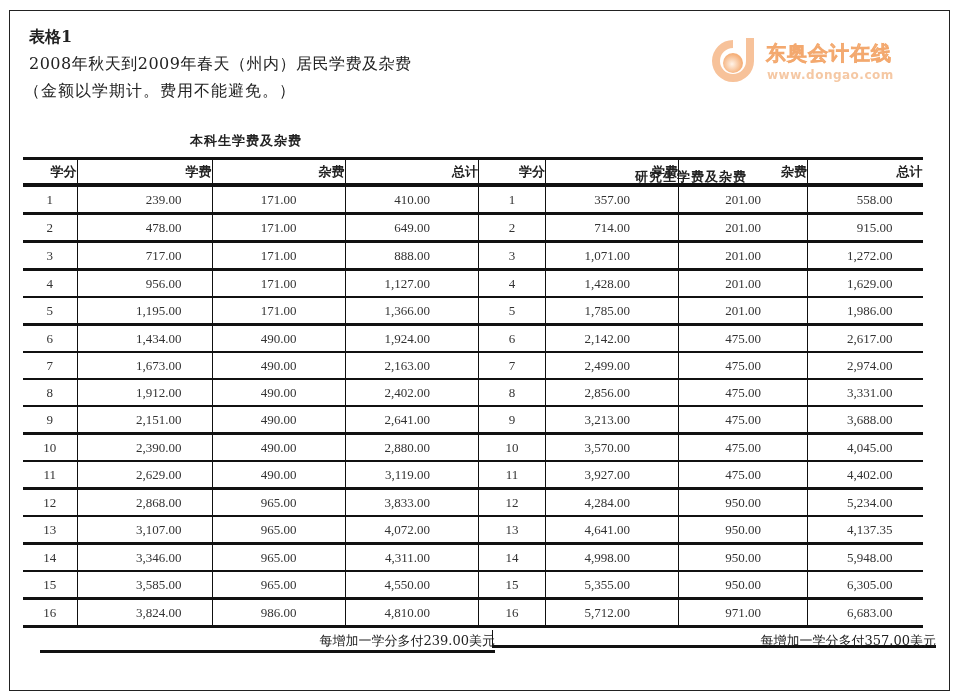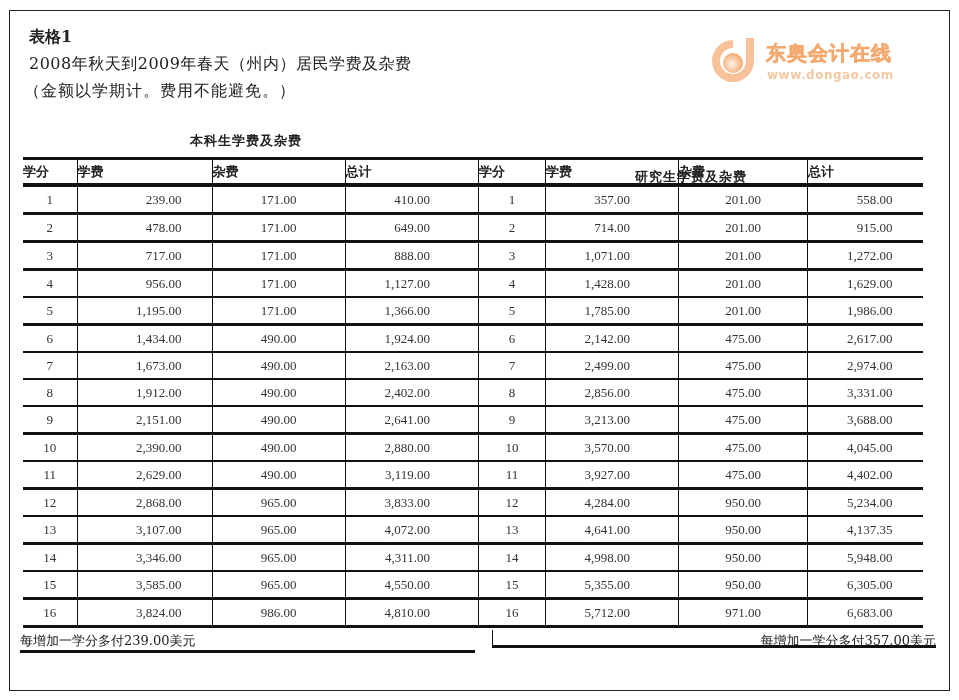--- a/index.html
+++ b/index.html
@@ -18,37 +18,37 @@
                -webkit-text-stroke: 0.6px #f3a86e; }
     .logo-url { position: absolute; left: 67px; top: 42px; font-family: "DejaVu Sans", sans-serif;
                 font-size: 12px; font-weight: bold; color: #f5c8a4; letter-spacing: 0.5px; }
 
     .section-title { position: absolute; top: 132px; font-size: 13px; font-weight: bold; color: #222; letter-spacing: 1px; }
     .sec-left { left: 190px; }
     .sec-right { left: 635px; margin-top: 36px; }
 
     table.fees { position: absolute; border-collapse: collapse; font-size: 13px; color: #333;
                  font-family: "Liberation Serif", "DejaVu Serif", serif; table-layout: fixed; }
-    table.fees th { height: 23px; font-weight: bold; font-size: 13px; color: #222; text-align: left;
+    table.fees th { height: 23px; font-weight: bold; font-size: 13px; color: #222; text-align: right;
                     border-top: 3px solid #111; border-bottom: 4px solid #111;
                     font-family: "DejaVu Serif", serif; padding: 0; }
     table.fees td { height: 25px; text-align: center; padding: 0; border-bottom: 2px solid #111; }
     table.fees tr.thick td { border-bottom: 3.5px solid #111; }
     table.fees .vl { border-left: 1.5px solid #111; }
     table.fees td.num { text-align: right; padding-right: 30px; }
     table.fees td.mid { text-align: center; }
     table.fees td.tot { text-align: right; padding-right: 48px; }
     #tbl-left { left: 23px; top: 157px; width: 455px; }
     #tbl-right { left: 478px; top: 157px; width: 444px; }
     #tbl-right td.num { padding-right: 48px; }
     #tbl-right td.tot { padding-right: 30px; }
 
     .footer-note { position: absolute; top: 630px; height: 18px; font-size: 13px; color: #222;
                    border-bottom: 3px solid #111; font-family: "DejaVu Serif", serif; padding-top: 2px; }
-    .fn-left { left: 20px; width: 455px; }
+    .fn-left { left: 40px; width: 455px; text-align: right; }
     .fn-right { left: 492px; width: 444px; border-left: 1.5px solid #111; box-sizing: border-box; padding-left: 2px; text-align: right; }
   </style>
 </head>
 <body>
 
 <div class="page"></div>
 
 <div class="title1">表格1</div>
 <div class="title2">2008年秋天到2009年春天（州内）居民学费及杂费</div>
 <div class="title3">（金额以学期计。费用不能避免。）</div>

